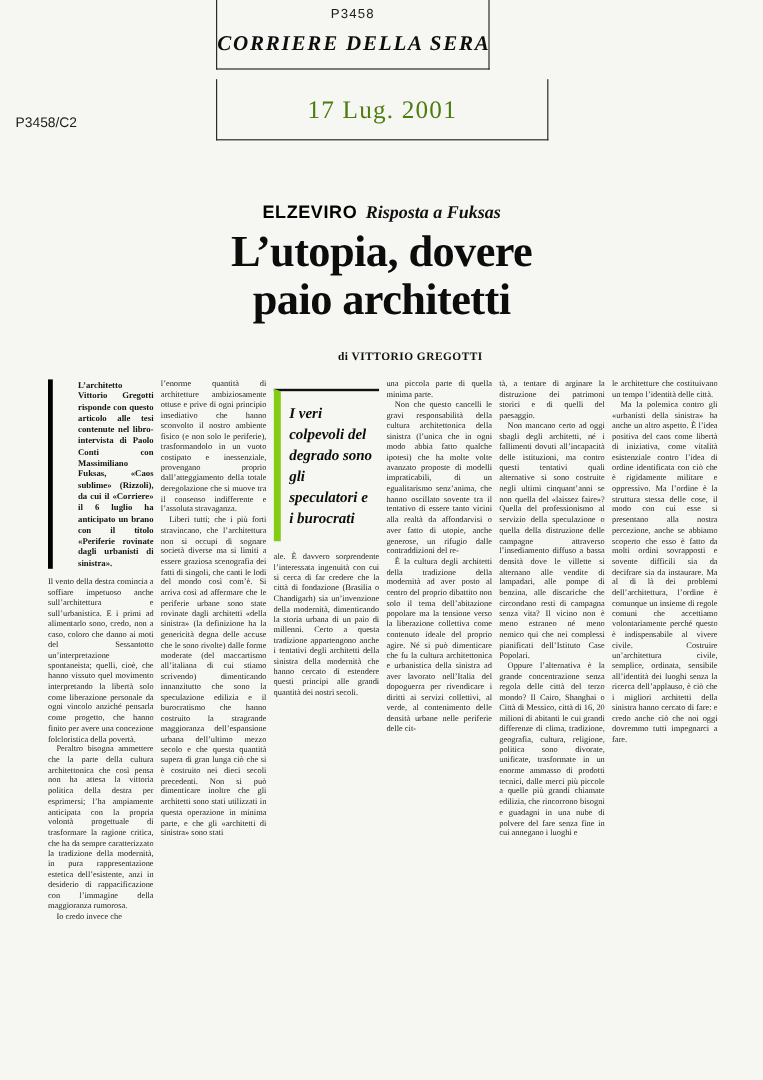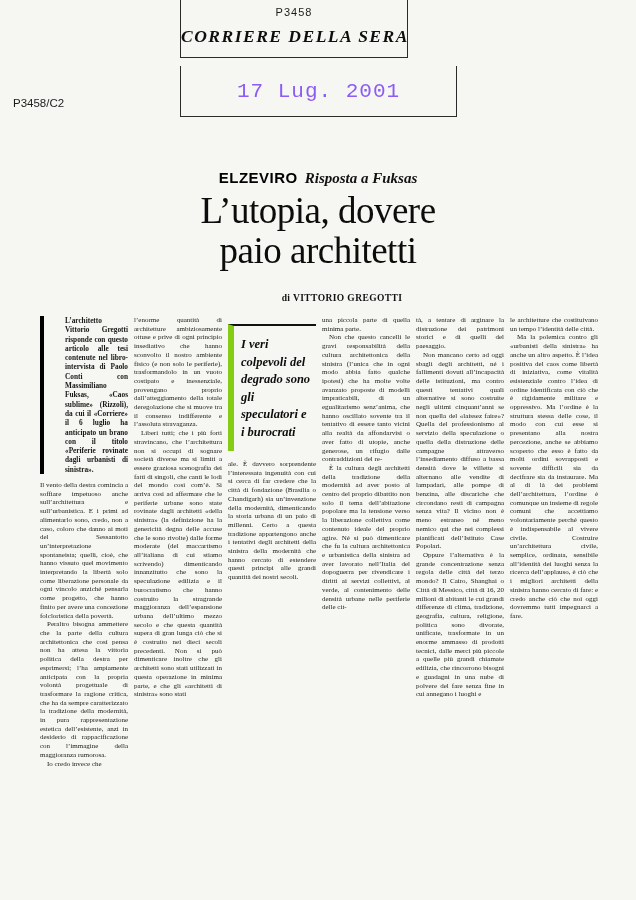--- a/index.html
+++ b/index.html
@@ -28,40 +28,40 @@
   .paper-name {
     margin-top:8px; font-size:17.5px; font-weight:bold; font-style:italic;
     letter-spacing:1.5px; color:#0e0e0e; white-space:nowrap;
   }
   .date-box {
     position:absolute; left:180px; top:66px; width:277px; height:51px;
     border:1px solid #2b2b2b; border-top:none;
     display:flex; align-items:center; justify-content:center;
   }
   .date-text {
-    font-family:Liberation Mono, monospace;
-    font-size:21px; letter-spacing:1px; color:#8b5cf6;
+    font-family:Liberation Serif, serif;
+    font-size:21px; letter-spacing:1px; color:#4d7c0f;
   }
   .side-code {
     position:absolute; left:13px; top:97px;
     font-family:"Liberation Sans", sans-serif; font-size:11.5px; color:#1c1c1c;
   }
 
   
   .kicker-row { position:absolute; top:169px; left:0; width:100%; text-align:center; }
   .kicker {
     font-family:"Liberation Sans", sans-serif; font-weight:900;
     font-size:15px; letter-spacing:0.5px; color:#000;
   }
   .kicker-note {
     font-style:italic; font-weight:bold; font-size:15px; margin-left:7px; color:#111;
   }
   .title {
     position:absolute; top:191px; left:0; width:100%; text-align:center;
-    font-size:37px; line-height:1.08; font-weight:normal; letter-spacing:-0.5px; color:#0c0c0c;
+    font-size:37px; line-height:1.08; font-weight:bold; letter-spacing:-0.5px; color:#0c0c0c;
   }
   .byline {
     position:absolute; top:293px; left:0; width:100%; text-align:center;
     font-size:9.5px; font-weight:bold; letter-spacing:0.4px; color:#111;margin-left:24px;
   }
 
   
   .columns {
     position:absolute; left:40px; top:316px; width:558px; height:566px;
     display:flex; gap:6px; overflow:hidden;

